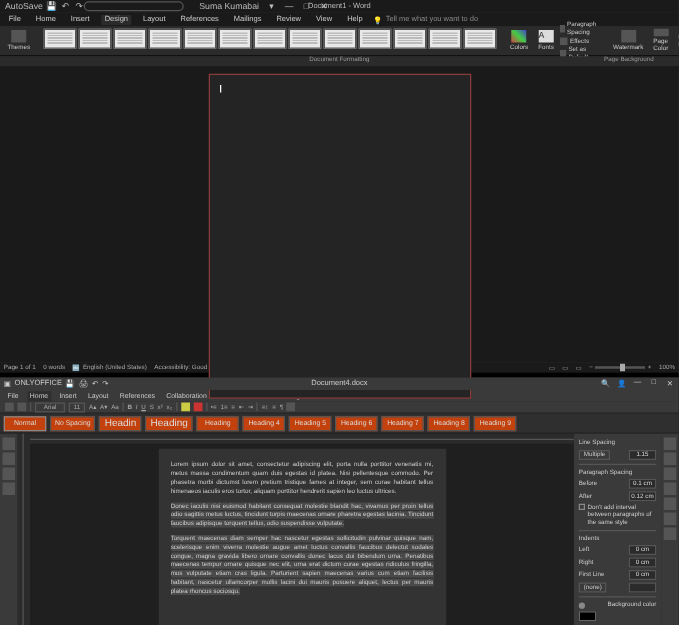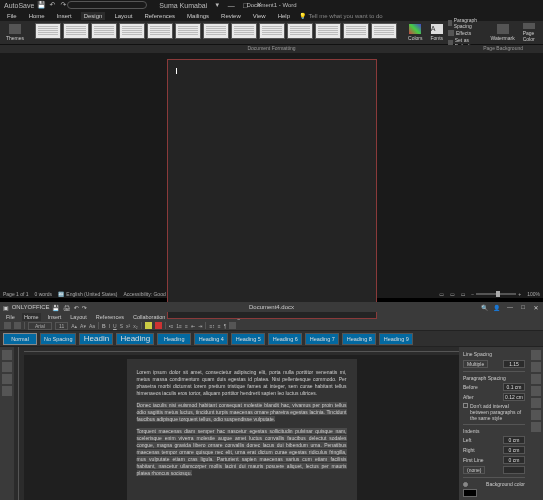--- a/index.html
+++ b/index.html
@@ -55,21 +55,21 @@
 
   .oo-menu { height:9px; background:#3a3a3a; display:flex; align-items:center; gap:5px; padding:0 4px; font-size:5.5px; color:#ccc;}
   .oo-menu .tab { padding:1px 2px; cursor:pointer;}
   .oo-menu .tab.active { background:#2f2f2f;}
 
   .oo-tools { height:10px; background:#3a3a3a; display:flex; align-items:center; gap:3px; padding:0 4px; font-size:5px; color:#aaa; border-bottom:1px solid #222;}
   .oo-tools .ic { width:7px; height:7px; background:#555; }
   .oo-tools .sep { width:1px; height:7px; background:#555;}
 
   .oo-styles { height:16px; background:#2f2f2f; display:flex; align-items:center; gap:3px; padding:0 3px; border-bottom:1px solid #222;}
-  .style-box { height:12px; min-width:34px; background:#0369a1; border:1px solid #555; display:flex; align-items:center; justify-content:center; font-size:5.5px; color:#ddd; padding:0 3px; cursor:pointer;}
+  .style-box { height:12px; min-width:34px; background:#c2410c; border:1px solid #555; display:flex; align-items:center; justify-content:center; font-size:5.5px; color:#ddd; padding:0 3px; cursor:pointer;}
   .style-box.sel { border:1px solid #888;}
   .style-box.big { font-size:8px; }
 
   .oo-body { display:flex; height:155px; background:#2b2b2b;}
   .oo-vtabs { width:14px; background:#3a3a3a; display:flex; flex-direction:column; gap:2px; padding-top:3px; align-items:center;}
   .oo-vtabs .vt { width:10px; height:10px; background:#555; cursor:pointer;}
   .oo-ruler-v { width:10px; background:#2b2b2b; position:relative;}
   .oo-ruler-v::before { content:""; position:absolute; left:4px; top:0; bottom:0; width:1px; background:#555;}
   .oo-main { flex:1; position:relative; background:#1f1f1f; }
   .oo-ruler-h { height:8px; background:#2b2b2b; position:relative;}

